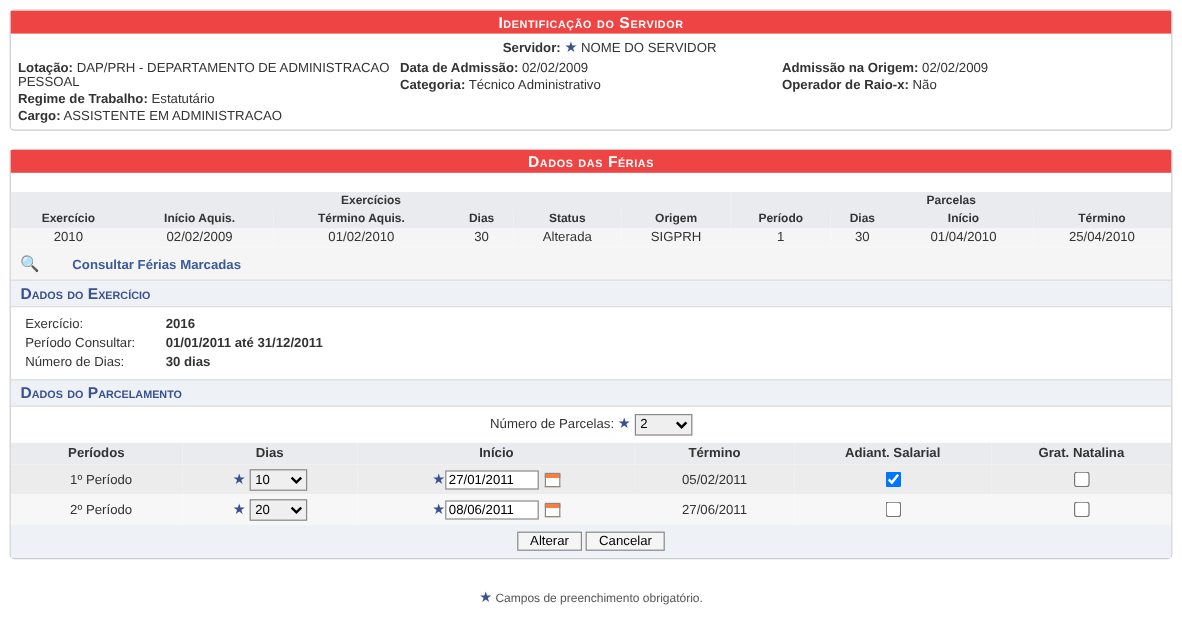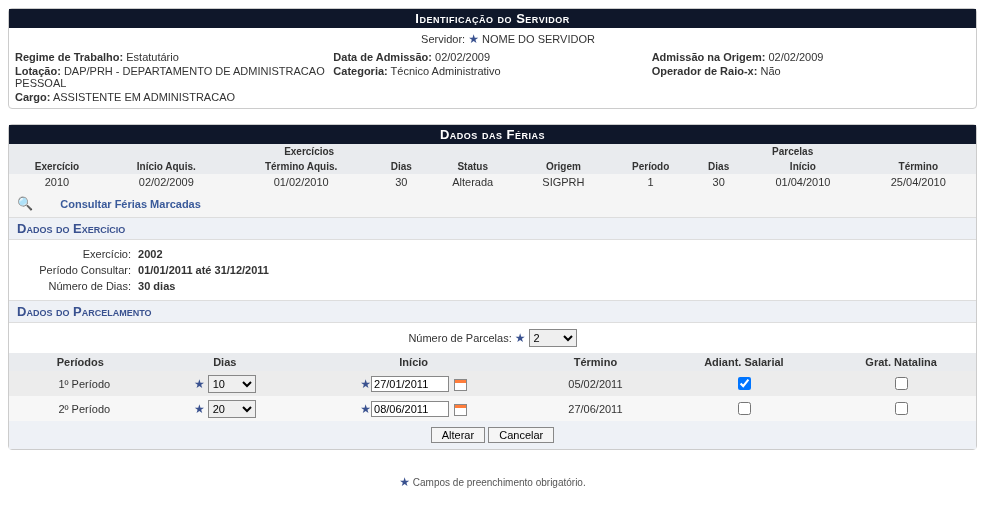--- a/index.html
+++ b/index.html
@@ -1,36 +1,36 @@
 <!DOCTYPE html>
 <html><head>
   <meta charset="utf-8">
   <style>
     * { box-sizing: border-box; }
     body { font-family: Verdana, Arial, sans-serif; font-size: 11px; color: #333; margin: 0; padding: 8px; background: #fff; }
     .box { border: 1px solid #ccc; border-radius: 4px; margin-bottom: 15px; }
-    .header-bar { background: #0f172a; color: #fff; font-variant: small-caps; font-weight: bold; text-align: center; padding: 2px 0; font-size: 13px; letter-spacing: 0.5px; }
+    .header-bar { background: #ef4444; color: #fff; font-variant: small-caps; font-weight: bold; text-align: center; padding: 2px 0; font-size: 13px; letter-spacing: 0.5px; }
     .serv-row { text-align: center; padding: 4px 0; }
-    .serv-row .lbl { font-weight: normal; padding-left: 31px; }
+    .serv-row .lbl { font-weight: bold; padding-left: 31px; }
     .star { color: #39518f; font-size: 12px; }
     .info-grid { display: flex; padding: 0 6px 4px 6px; }
     .info-col { flex: 1; }
     .info-line { padding: 1px 0; }
     .info-line .lbl { font-weight: bold; }
     .section-title { background: #eef1f6; color: #39518f; font-variant: small-caps; font-weight: bold; font-size: 13px; padding: 3px 8px; border-top: 1px solid #ddd; border-bottom: 1px solid #ddd; }
-    table.tbl { width: 100%; border-collapse: collapse; }
+    table.tbl { width: 100%; border-collapse: collapse; margin-top: 16px; }
     table.tbl th { background: #e9ebee; font-size: 10px; font-weight: bold; padding: 2px 4px; text-align: center; }
     table.tbl td { background: #f5f5f5; font-size: 11px; padding: 2px 4px; text-align: center; }
     .subhdr-row th { background: #e9ebee; font-weight: bold; font-size: 11px; text-align: center; }
     .link-row { padding: 6px 8px; background: #f5f5f5; }
     .link-row a { color: #3a5a9a; font-weight: bold; text-decoration: none; margin-left: 24px; }
     .mag { color: #6aa1f4; font-size: 13px; }
     .form-area { padding: 6px 12px; }
     .form-line { padding: 2px 0; }
-    .form-line .lbl { display: inline-block; width: 110px; text-align: right; margin-right: 4px; }
+    .form-line .lbl { display: inline-block; width: 110px; margin-right: 4px; }
     .parc-ctrl { text-align: center; padding: 6px 0; }
     select { font-size: 11px; border: 1px solid #888; min-width: 48px; height: 18px; }
     input[type=text] { font-size: 11px; border: 1px solid #888; height: 16px; padding: 0 2px; }
     table.parc { width: 100%; border-collapse: collapse; }
     table.parc th { background: #e9ebee; font-weight: bold; font-size: 11px; padding: 3px 4px; }
     table.parc td { padding: 3px 8px; text-align: center; }
     .row-odd td { background: #ececec; }
     .row-even td { background: #f7f7f7; }
     .cal-icon { display: inline-block; width: 13px; height: 12px; border: 1px solid #888; background: linear-gradient(#ff7d3b 3px, #fff 3px); vertical-align: middle; margin-left: 2px; cursor: pointer; }
     .btns { text-align: center; padding: 6px 0; background: #eef1f6; }
@@ -43,22 +43,22 @@
 
 <div class="box">
   <div class="header-bar">Identificação do Servidor</div>
   <div class="serv-row">
     <span class="lbl">Servidor:</span>
     <span class="star">★</span>
     <span>NOME DO SERVIDOR</span>
   </div>
   <div class="info-grid">
     <div class="info-col">
+      <div class="info-line"><span class="lbl">Lotação:</span> <span>DAP/PRH - DEPARTAMENTO DE ADMINISTRACAO PESSOAL</span></div>
       <div class="info-line"><span class="lbl">Regime de Trabalho:</span> <span>Estatutário</span></div>
-      <div class="info-line"><span class="lbl">Lotação:</span> <span>DAP/PRH - DEPARTAMENTO DE ADMINISTRACAO PESSOAL</span></div>
       <div class="info-line"><span class="lbl">Cargo:</span> <span>ASSISTENTE EM ADMINISTRACAO</span></div>
     </div>
     <div class="info-col">
       <div class="info-line"><span class="lbl">Data de Admissão:</span> <span>02/02/2009</span></div>
       <div class="info-line"><span class="lbl">Categoria:</span> <span>Técnico Administrativo</span></div>
     </div>
     <div class="info-col">
       <div class="info-line"><span class="lbl">Admissão na Origem:</span> <span>02/02/2009</span></div>
       <div class="info-line"><span class="lbl">Operador de Raio-x:</span> <span>Não</span></div>
     </div>
@@ -101,21 +101,21 @@
   </tbody>
     </table>
 
   <div class="link-row">
     <span class="mag">🔍</span>
     <a href="#">Consultar Férias Marcadas</a>
   </div>
 
   <div class="section-title">Dados do Exercício</div>
   <div class="form-area">
-    <div class="form-line"><span class="lbl">Exercício:</span> <b>2002</b></div>
+    <div class="form-line"><span class="lbl">Exercício:</span> <b>2016</b></div>
     <div class="form-line"><span class="lbl">Período Consultar:</span> <b>01/01/2011 até 31/12/2011</b></div>
     <div class="form-line"><span class="lbl">Número de Dias:</span> <b>30 dias</b></div>
   </div>
 
   <div class="section-title">Dados do Parcelamento</div>
   <div class="parc-ctrl">
     <span>Número de Parcelas:</span>
     <span class="star">★</span>
     <select><option>2</option></select>
   </div>

